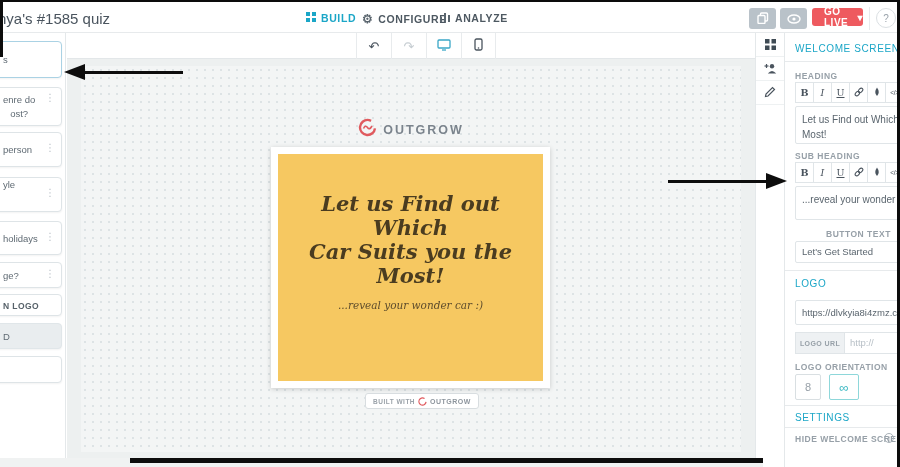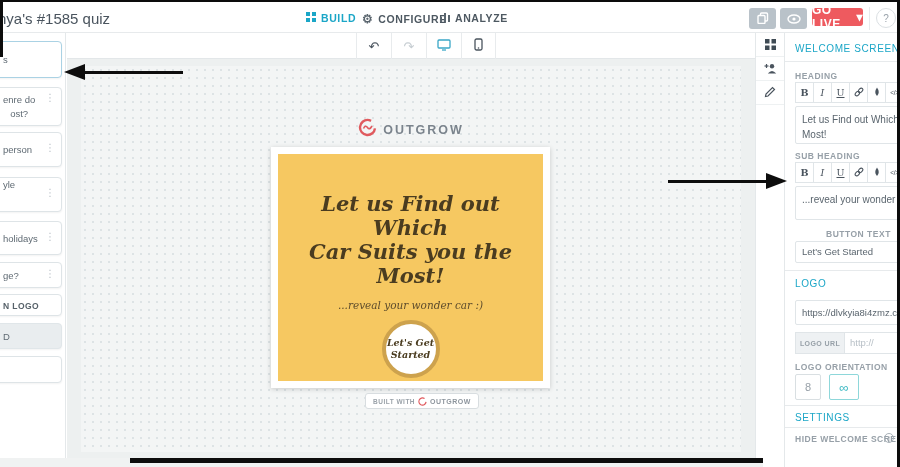--- a/index.html
+++ b/index.html
@@ -13,21 +13,21 @@
   
   .topbar { left:0; top:2px; width:900px; height:31px; background:#fff; border-bottom:1px solid #e7eaec; }
   .quiz-title { left:-2px; top:8px; font-size:15px; color:#4a545e; white-space:nowrap; }
   .tab { top:10px; display:flex; align-items:center; gap:5px; font-size:10.5px; font-weight:bold; letter-spacing:.6px; cursor:pointer; }
   .tab-build { left:306px; color:#1ba6c7; }
   .tab-configure { left:362px; color:#4d5861; }
   .tab-analyze { left:440px; color:#4d5861; }
   .gear-glyph { font-size:12px; color:#5a656e; }
   .tb-btn { top:6px; width:27px; height:21px; background:#b9c2c9; border-radius:3px; display:flex; align-items:center; justify-content:center; cursor:pointer; }
   .golive { left:812px; top:6px; width:51px; height:18px; background:#ee5a5f; border-radius:3px; color:#fff;
-            font-size:12px; font-weight:bold; letter-spacing:.5px; display:flex; align-items:center; justify-content:center; gap:3px; cursor:pointer; }
+            font-size:10px; font-weight:bold; letter-spacing:.5px; display:flex; align-items:center; justify-content:center; gap:3px; cursor:pointer;padding-left:12px; }
   .tb-sep { left:869px; top:5px; width:1px; height:23px; background:#e7eaec; }
   .help { left:876px; top:6px; width:20px; height:20px; border:1px solid #dbe0e3; border-radius:50%;
           color:#99a2aa; font-size:10px; display:flex; align-items:center; justify-content:center; cursor:pointer; }
 
   
   .sidebar { left:0; top:33px; width:66px; height:434px; background:#fff; border-right:1px solid #e4e8ea; }
   .scard { position:absolute; left:-42px; width:104px; background:#fff; border:1px solid #dee4e7; border-radius:4px;
            box-shadow:0 1px 2px rgba(0,0,0,.05); cursor:pointer; }
   .scard .txt { position:absolute; left:44px; font-size:9.5px; color:#5f6a73; white-space:pre-line; line-height:1.5; }
   .scard .kebab { position:absolute; right:6px; font-size:10px; color:#b9c1c8; cursor:pointer; }
@@ -245,22 +245,20 @@
       </svg>
     </span>
     <span class="brandword">OUTGROW</span>
   </div>
 
   <div class="abs wcard">
     <div class="wc-head">Let us Find out Which
 Car Suits you the
 Most!</div>
     <div class="wc-sub">...reveal your wonder car :)</div>
-    <div class="wc-btn">Let's Get
-Started</div>
   </div>
 
   <div class="abs badge">
     <span class="pfx">BUILT WITH</span>
     <span>
       <svg width="9" height="9" viewBox="0 0 19 19">
         <circle cx="9.5" cy="9.5" r="7.5" fill="none" stroke="#e05a5e" stroke-width="2.6" stroke-dasharray="38 10" stroke-dashoffset="-6" transform="rotate(-40 9.5 9.5)"></circle>
       </svg>
     </span>
     <span class="brd">OUTGROW</span>

